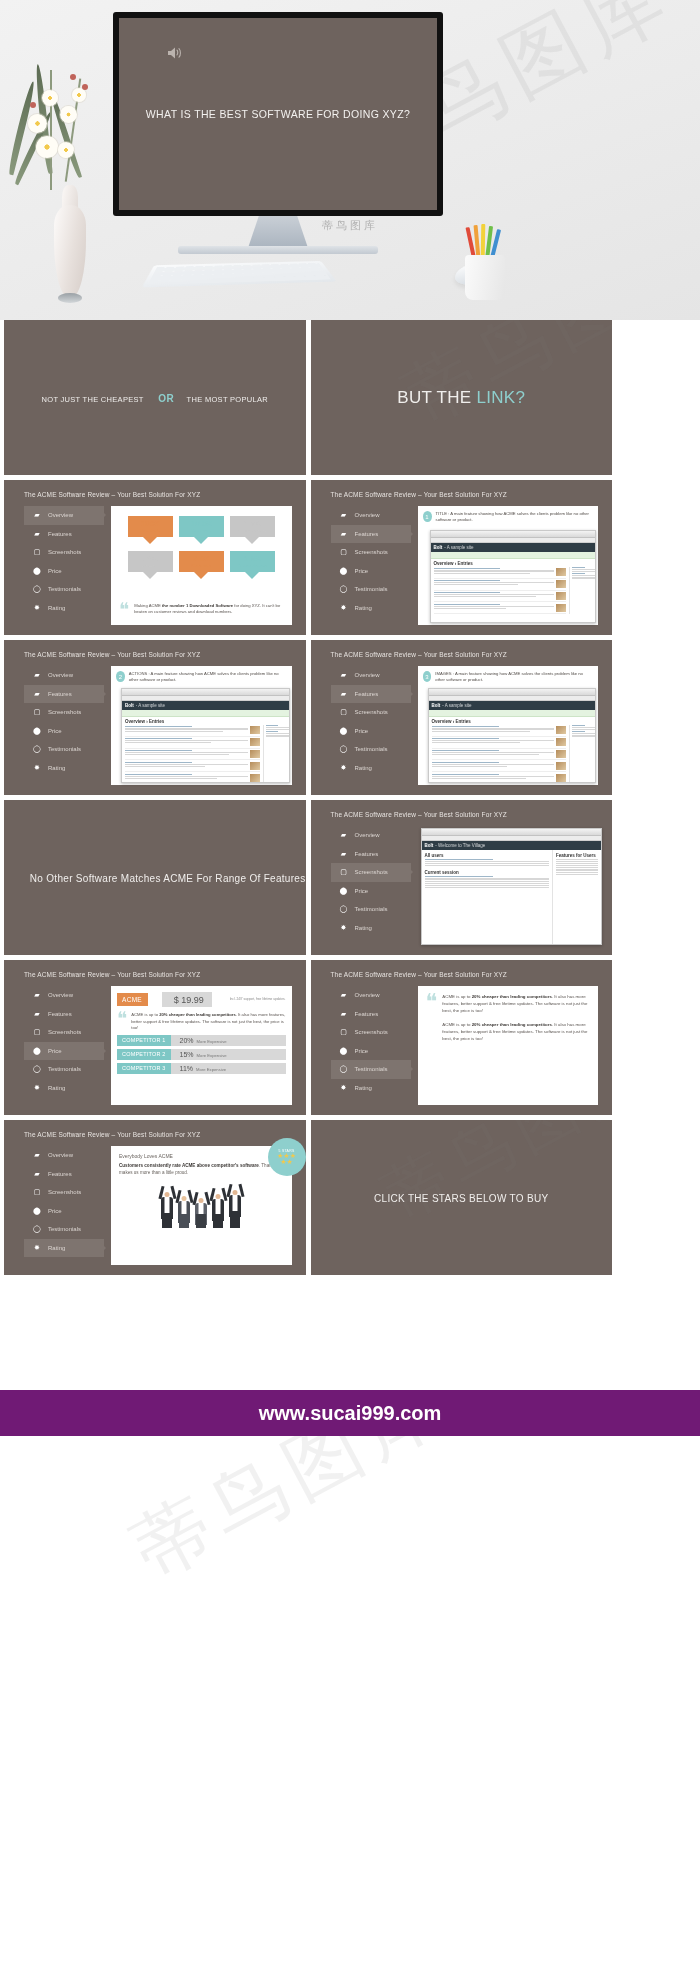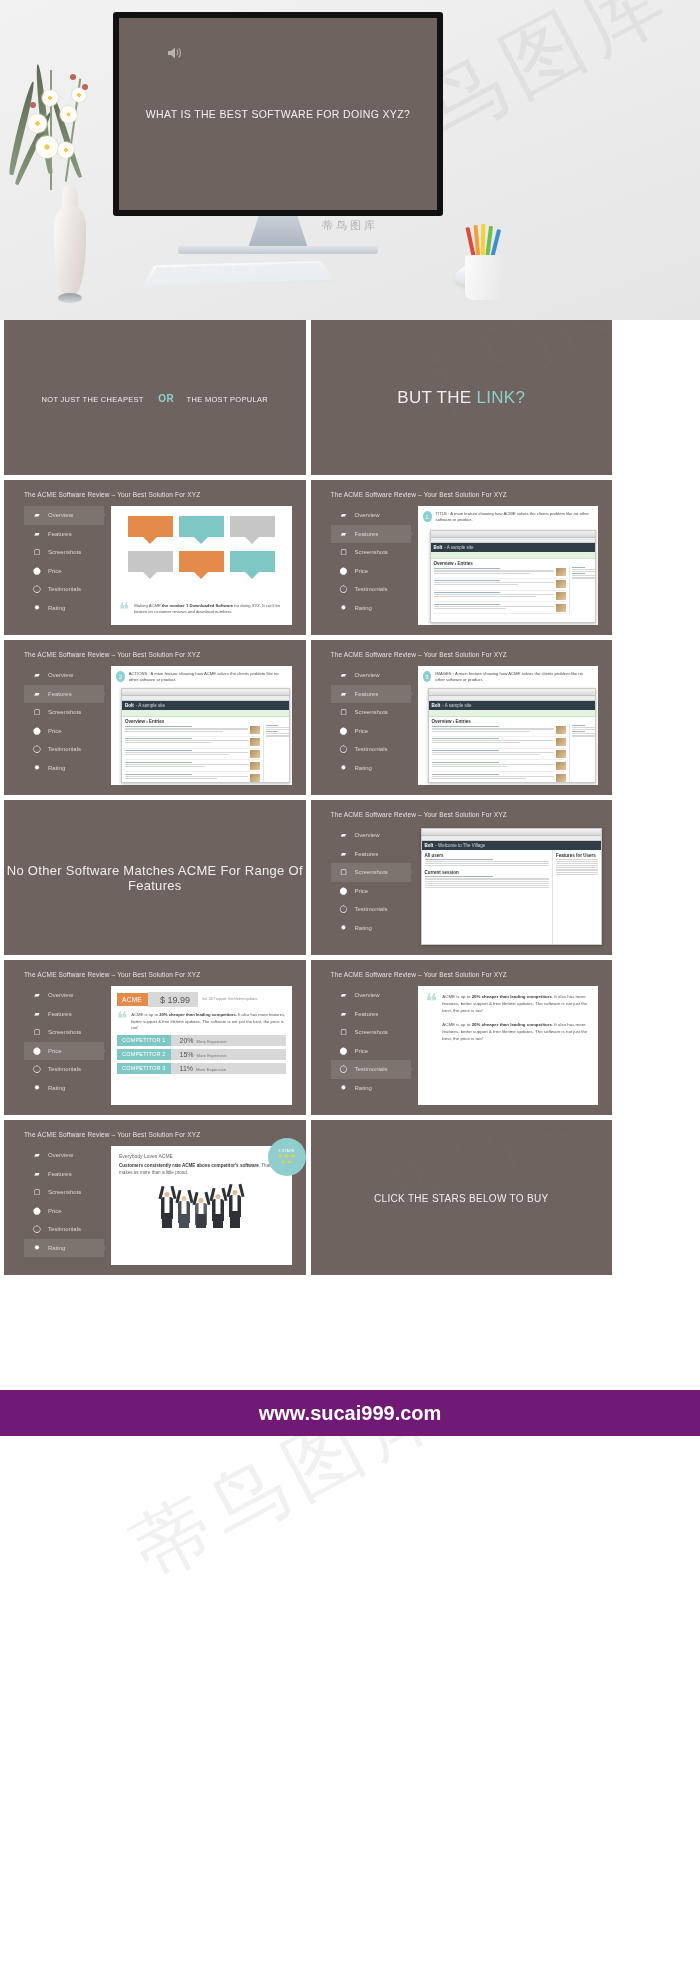--- a/index.html
+++ b/index.html
@@ -185,21 +185,21 @@
   .brw-side { width:26px; border-left:1px solid #e3e3e3; padding-left:2px; }
 
   .num-badge {
     width:11px; height:11px; border-radius:50%; background:#8ecfcd; color:#fff;
     font-size:6px; display:flex; align-items:center; justify-content:center;
   }
   .lead { display:flex; gap:4px; padding:5px 5px 3px 5px; }
   .lead-t { font-size:4.2px; line-height:1.5; color:#514b47; }
 
   
-  .price-row { display:flex; align-items:center; margin:6px 6px 0 6px; }
+  .price-row { display:flex; align-items:center; margin:6px 6px 0 6px;justify-content:space-between; }
   .price-tag {
     background:#e38b4b; color:#fff; font-size:6.5px; padding:3px 6px 3px 5px;
     position:relative; letter-spacing:.3px;
   }
   .price-tag:after{
     content:""; position:absolute; right:-6px; top:0;
     border:6.5px solid transparent; border-left-color:#e38b4b;
   }
   .price-val {
     background:#d8d8d8; color:#555; font-size:9px; flex:0 0 auto;
@@ -726,21 +726,21 @@
                   </div>
               </div>
             </div>
           </div>
         </div>
       </div>
     </div>
 
     <div class="row">
       <div class="slide">
-        <div class="big-text" style="font-size:13px;">No Other Software Matches ACME For Range Of Features</div>
+        <div class="big-text" style="font-size:10px;text-align:right;">No Other Software Matches ACME For Range Of Features</div>
       </div>
 
       <div class="slide">
         <div class="mock">
           <div class="mock-title">The ACME Software Review – Your Best Solution For XYZ</div>
           <div class="menu">
             <div class="mitem">
                 <span class="mic">▰</span>
                 <span class="mlabel">Overview</span>
               </div>

